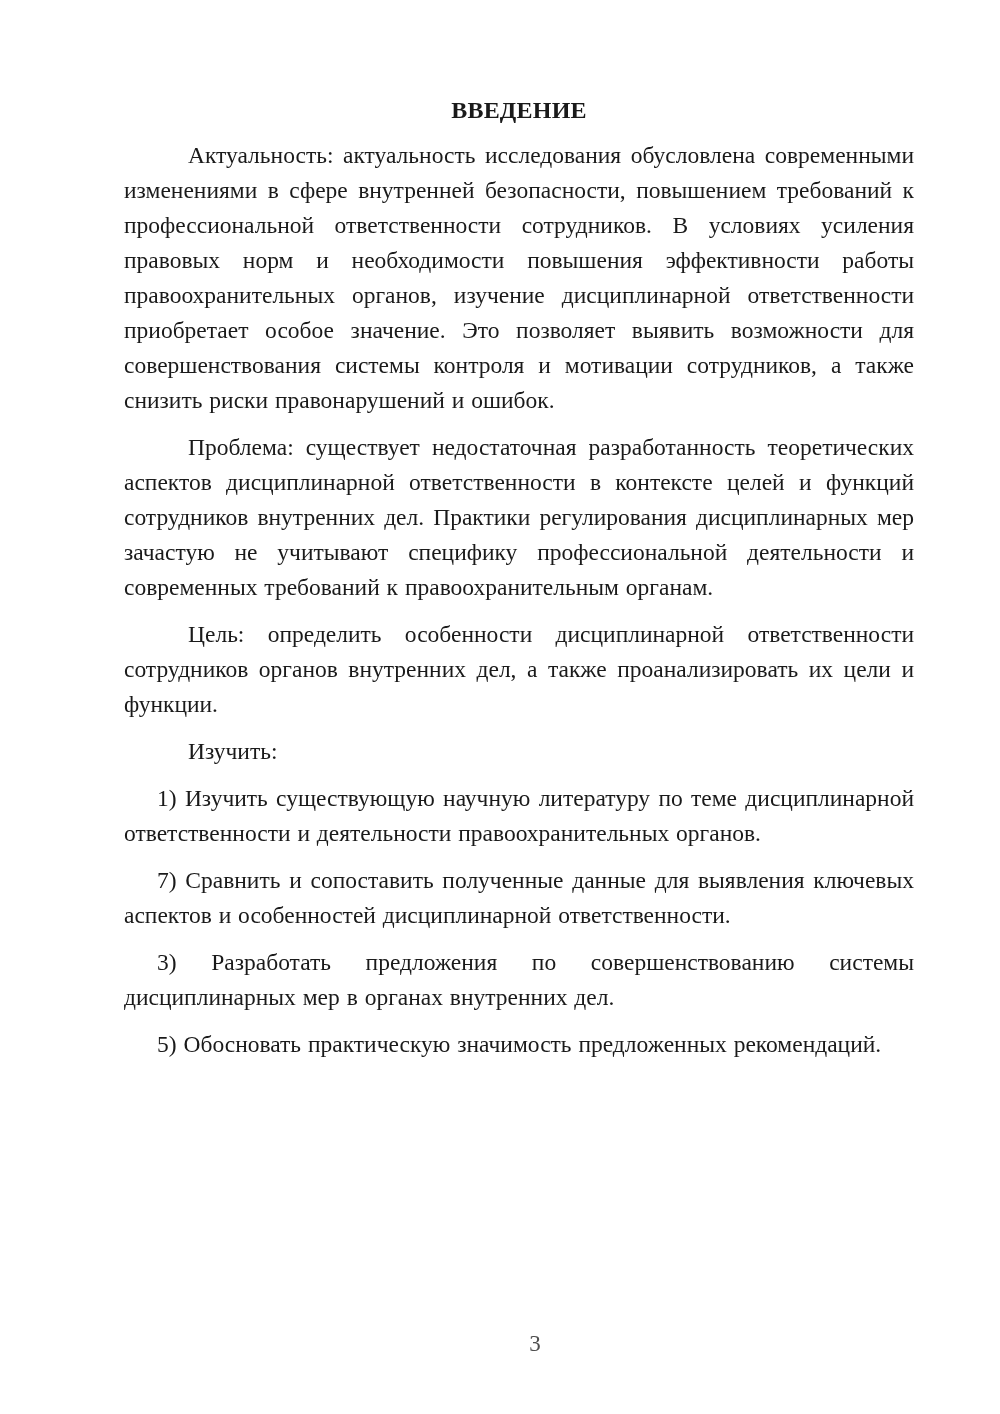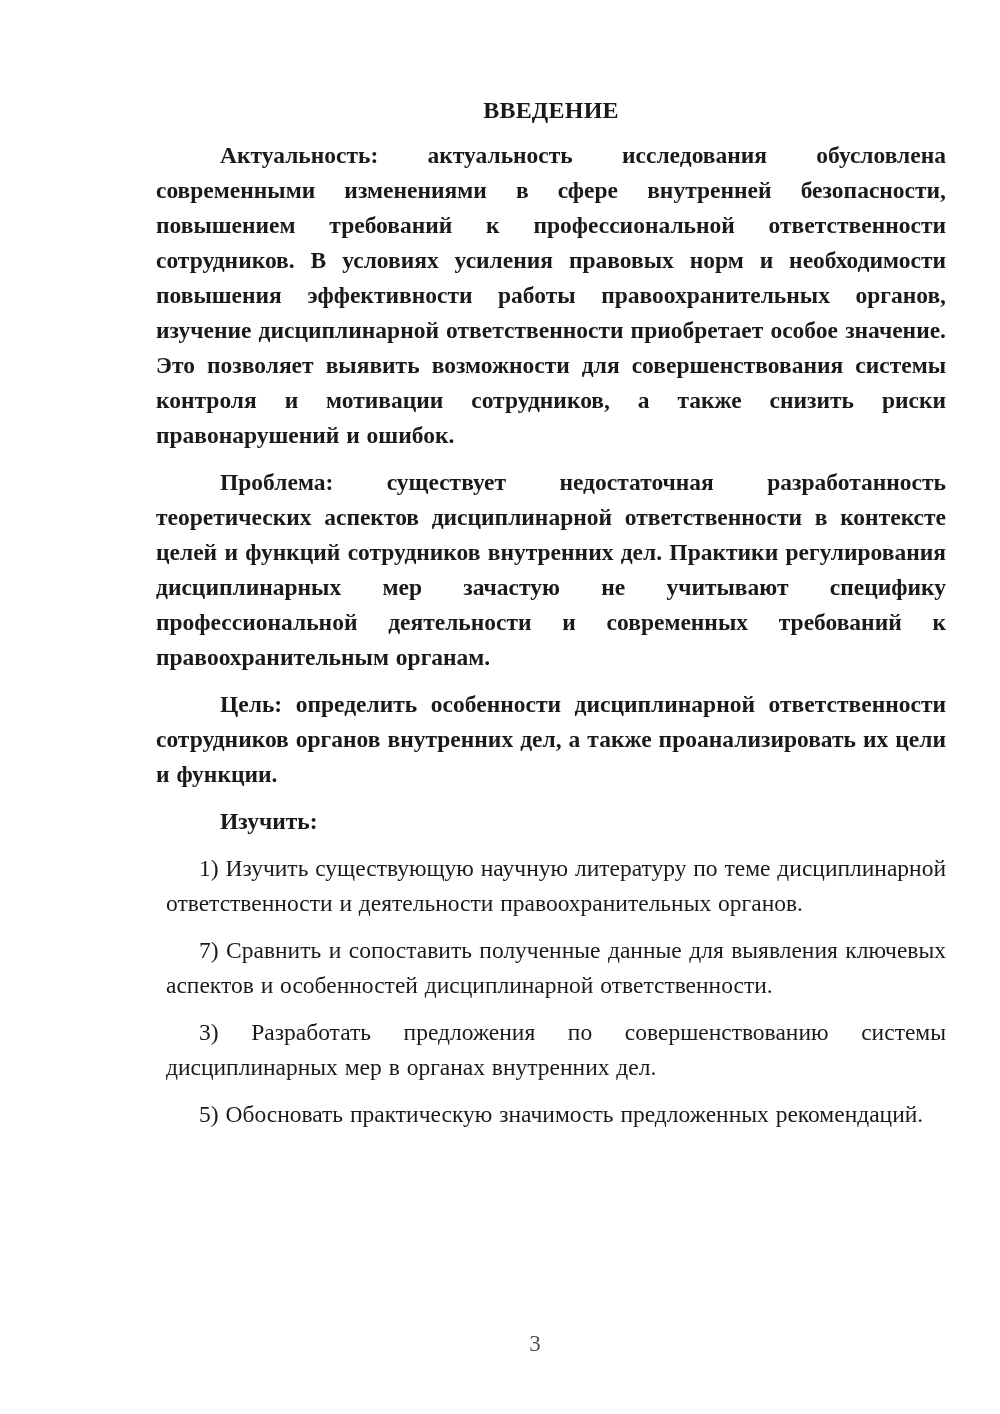--- a/index.html
+++ b/index.html
@@ -16,41 +16,40 @@
     font-family: "Liberation Serif", "DejaVu Serif", serif;
     font-size: 23.5px;
     line-height: 35px;
     color: #1a1a1a;
     overflow: hidden;
     box-sizing: border-box;
   }
   .content {
     position: absolute;
     top: 93px;
-    left: 156px;
+    left: 124px;
     width: 790px;
   }
   .doc-title {
     margin: 0 0 10px 0;
     font-size: 24px;
     line-height: 35px;
     font-weight: 700;
     text-align: center;
     letter-spacing: 0.2px;
   }
   .para {
     margin: 4px 0 12px 0;
     text-align: justify;
     text-indent: 64px;
     word-spacing: 1px;
     hyphens: none;
-    font-weight: bold;
   }
   .task {
-    margin: 0 0 12px 10px;
+    margin: 0 0 12px 0;
     text-align: justify;
     text-indent: 33px;
     word-spacing: 1px;
     hyphens: none;
   }
   .page-number {
     position: absolute;
     top: 1326px;
     left: 140px;
     width: 790px;

